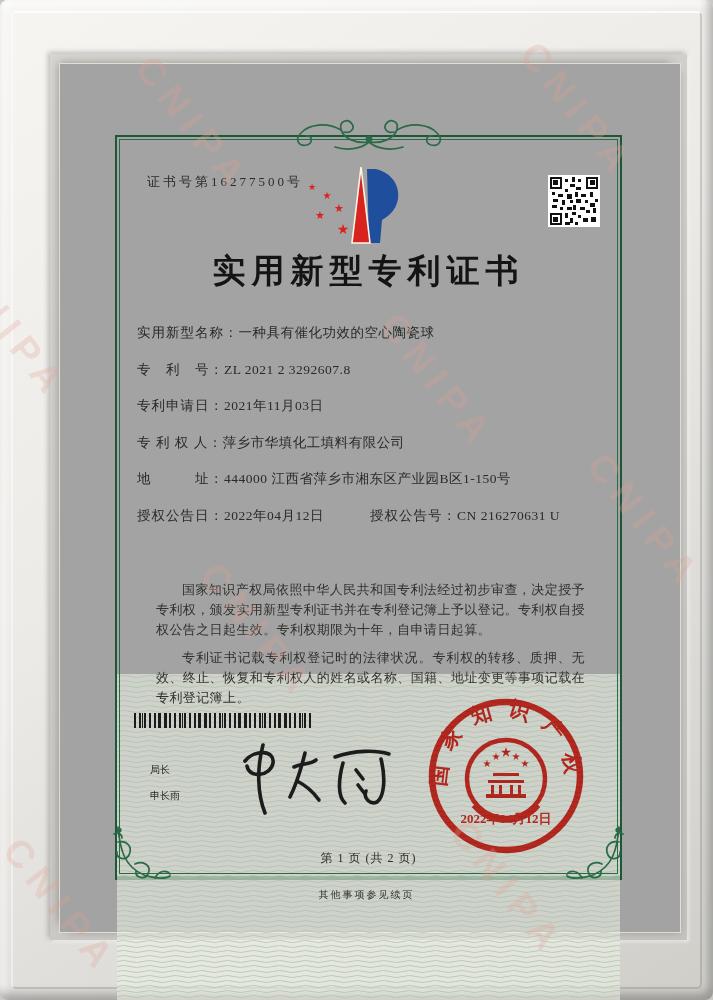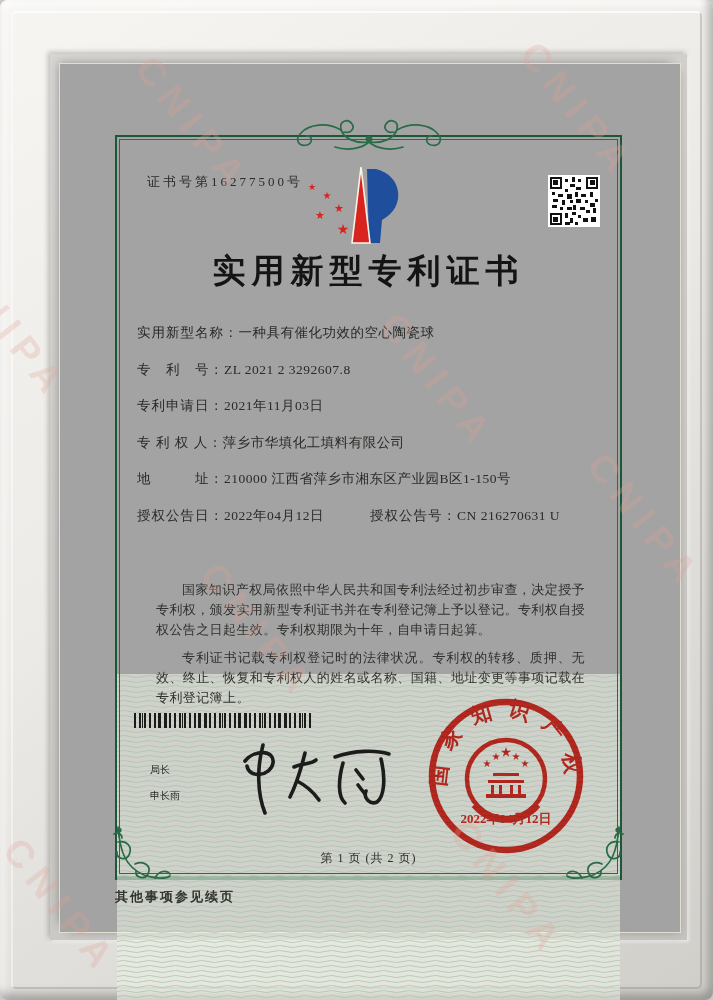--- a/index.html
+++ b/index.html
@@ -42,22 +42,22 @@
   .body-text p{margin:8px;font-size:13px;line-height:20px;text-indent:2em;text-align:justify;letter-spacing:.4px;}
   .barcode{position:absolute;left:17px;top:576px;width:180px;height:15px;z-index:2;
          background:repeating-linear-gradient(90deg,#1b1b1b 0 2px,transparent 2px 5px),
                     repeating-linear-gradient(90deg,#1b1b1b 0 1px,transparent 1px 8px);}
   .sig-titles{position:absolute;left:33px;top:620px;z-index:2;color:#1e1e1c;font-size:10px;line-height:26px;
          font-family:"Liberation Sans","DejaVu Sans",sans-serif;}
   .signature{position:absolute;left:116px;top:600px;z-index:2;}
   .seal{position:absolute;left:308px;top:558px;width:162px;height:162px;z-index:4;opacity:.93;mix-blend-mode:multiply;}
   .page-info{position:absolute;left:0;right:0;bottom:9px;text-align:center;font-size:12px;
          letter-spacing:1px;color:#2b2b28;z-index:2;margin-top:12px;}
-  .footer-note{position:absolute;left:55px;width:503px;top:824px;text-align:left;font-size:13px;
-         letter-spacing:2px;color:#33332f;font-weight:bold;}
+  .footer-note{position:absolute;left:55px;width:503px;top:824px;text-align:center;font-size:10px;
+         letter-spacing:2px;color:#33332f;}
   
   .wm{position:absolute;z-index:40;pointer-events:none;transform:rotate(52deg);transform-origin:left top;
       font-family:"Liberation Sans","DejaVu Sans",sans-serif;font-weight:700;font-size:38px;
       letter-spacing:9px;color:rgba(226,160,150,.28);}
 </style>
 </head>
 <body>
 
 <div class="stage">
   <div class="frame"></div>
@@ -183,21 +183,21 @@
         <div class="field-row">
           <span class="lab">专　利　号：</span><span class="val">ZL 2021 2 3292607.8</span>
         </div>
         <div class="field-row">
           <span class="lab">专利申请日：</span><span class="val">2021年11月03日</span>
         </div>
         <div class="field-row">
           <span class="lab">专 利 权 人：</span><span class="val">萍乡市华填化工填料有限公司</span>
         </div>
         <div class="field-row">
-          <span class="lab">地　　　址：</span><span class="val">210000 江西省萍乡市湘东区产业园B区1-150号</span>
+          <span class="lab">地　　　址：</span><span class="val">444000 江西省萍乡市湘东区产业园B区1-150号</span>
         </div>
         <div class="field-row">
           <span class="lab">授权公告日：</span><span class="val">2022年04月12日</span><span class="lab pair2">授权公告号：</span><span class="val">CN 216270631 U</span>
         </div>
       </div>
 
       <div class="body-text">
         <p>国家知识产权局依照中华人民共和国专利法经过初步审查，决定授予专利权，颁发实用新型专利证书并在专利登记簿上予以登记。专利权自授权公告之日起生效。专利权期限为十年，自申请日起算。</p>
         <p>专利证书记载专利权登记时的法律状况。专利权的转移、质押、无效、终止、恢复和专利权人的姓名或名称、国籍、地址变更等事项记载在专利登记簿上。</p>
       </div>

